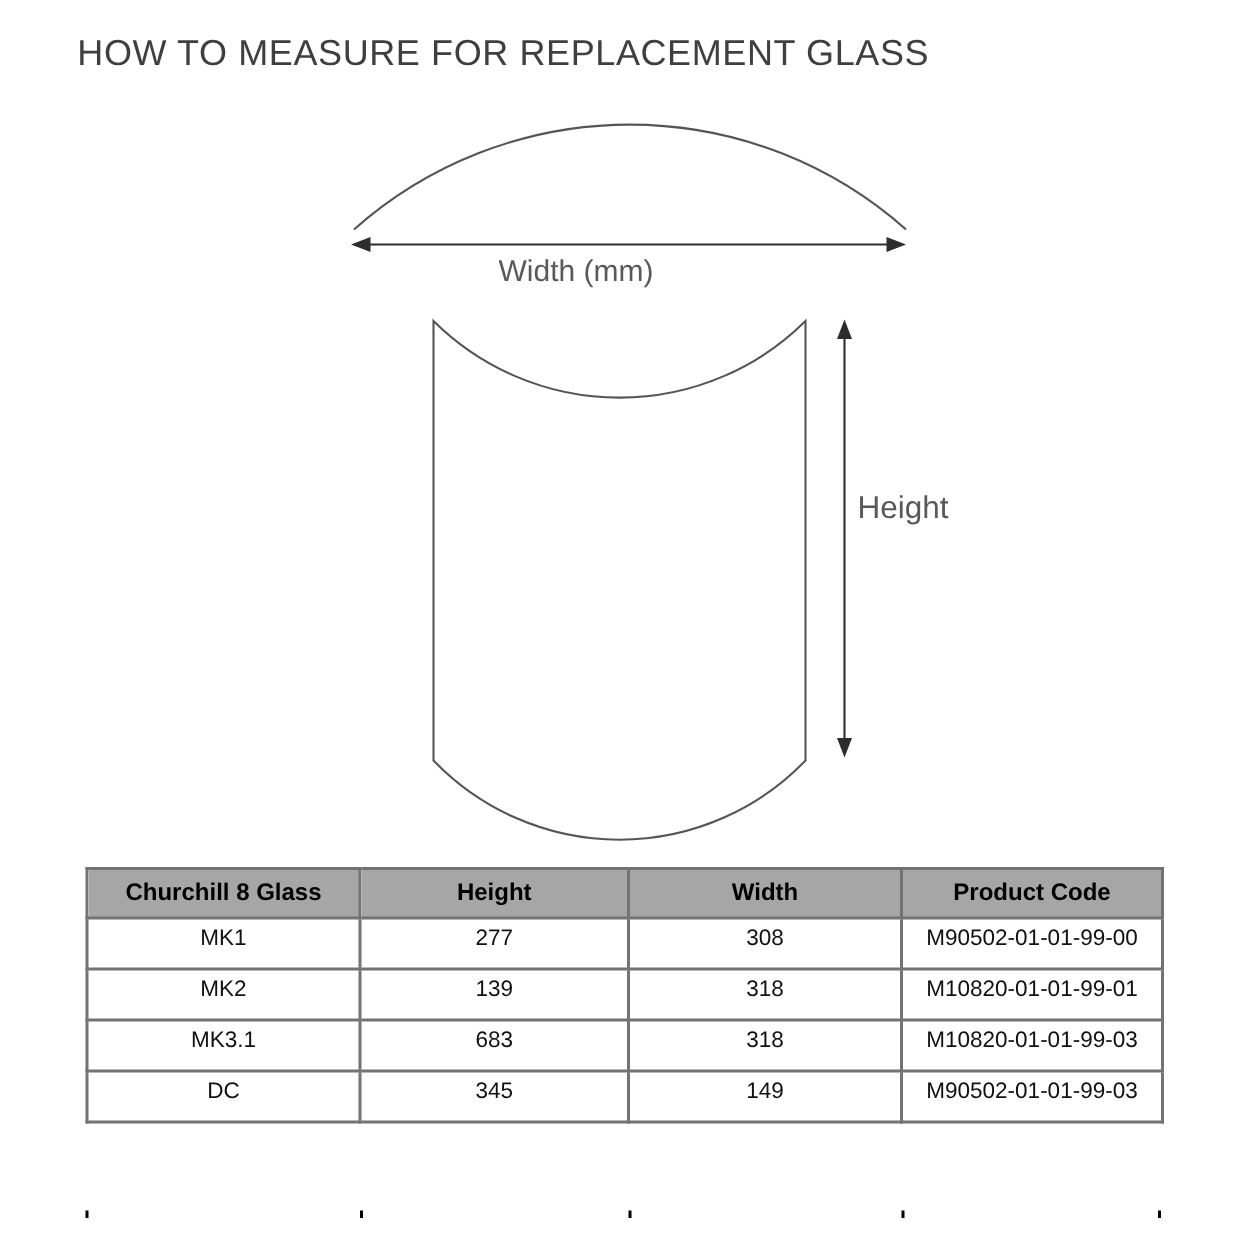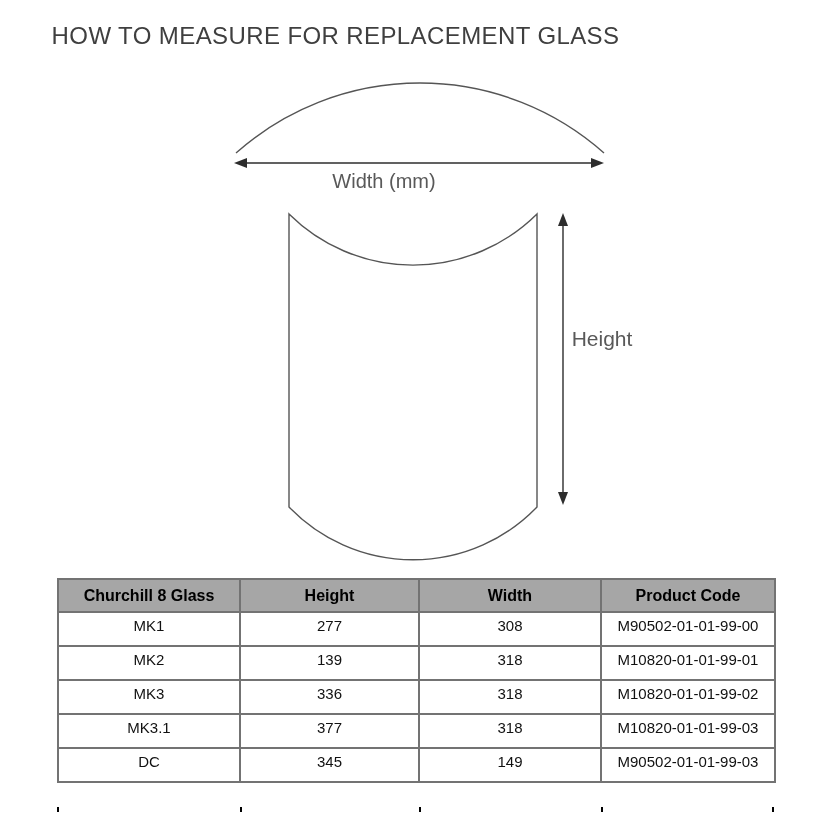--- a/index.html
+++ b/index.html
@@ -104,28 +104,22 @@
       <td>308</td>
       <td>M90502-01-01-99-00</td>
     </tr>
     <tr>
       <td>MK2</td>
       <td>139</td>
       <td>318</td>
       <td>M10820-01-01-99-01</td>
     </tr>
     <tr>
-      <td>MK3</td>
-      <td>336</td>
-      <td>318</td>
-      <td>M10820-01-01-99-02</td>
-    </tr>
-    <tr>
       <td>MK3.1</td>
-      <td>377</td>
+      <td>683</td>
       <td>318</td>
       <td>M10820-01-01-99-03</td>
     </tr>
     <tr>
       <td>DC</td>
       <td>345</td>
       <td>149</td>
       <td>M90502-01-01-99-03</td>
     </tr>
   </tbody>

